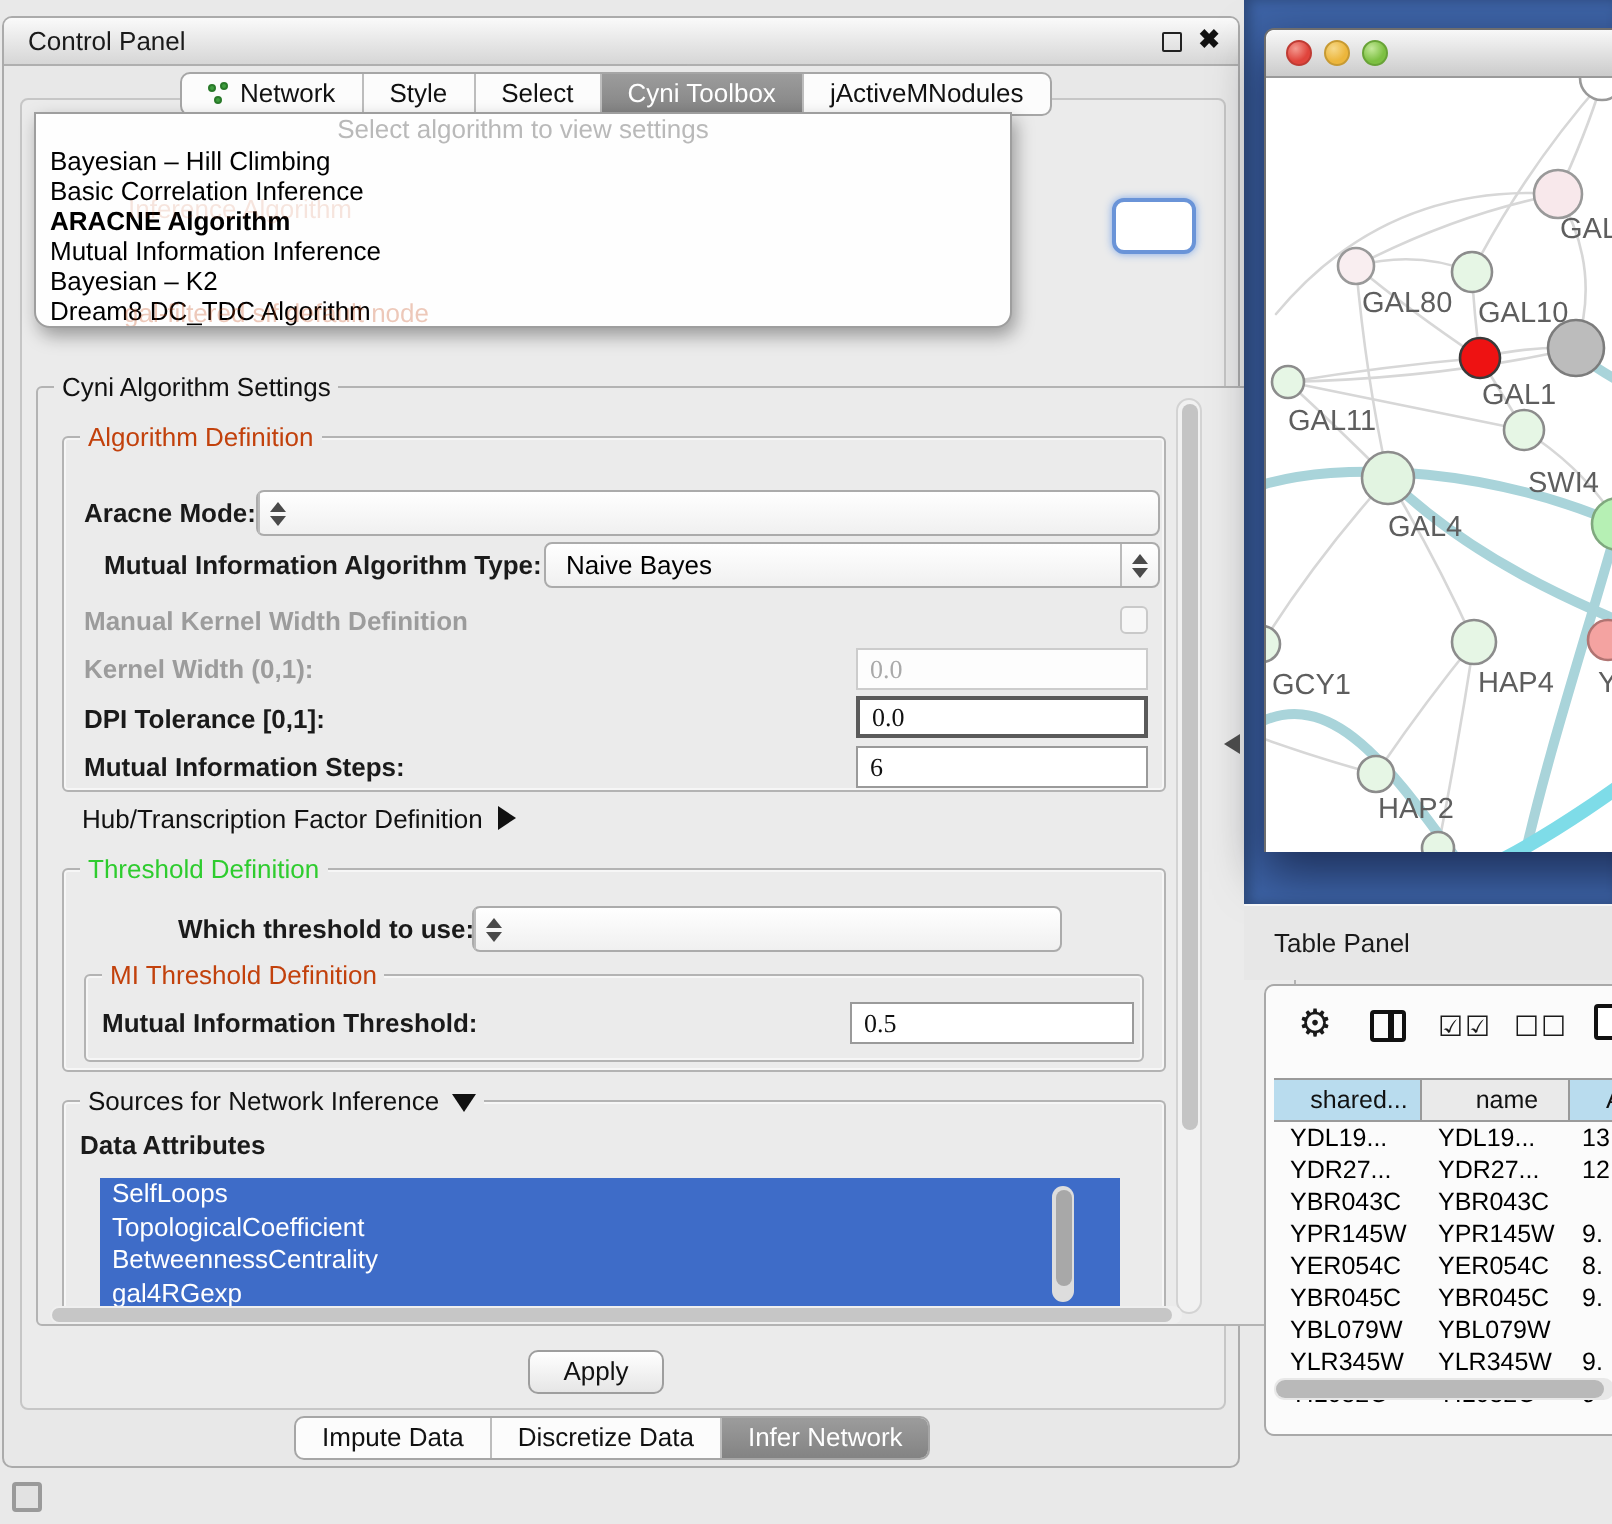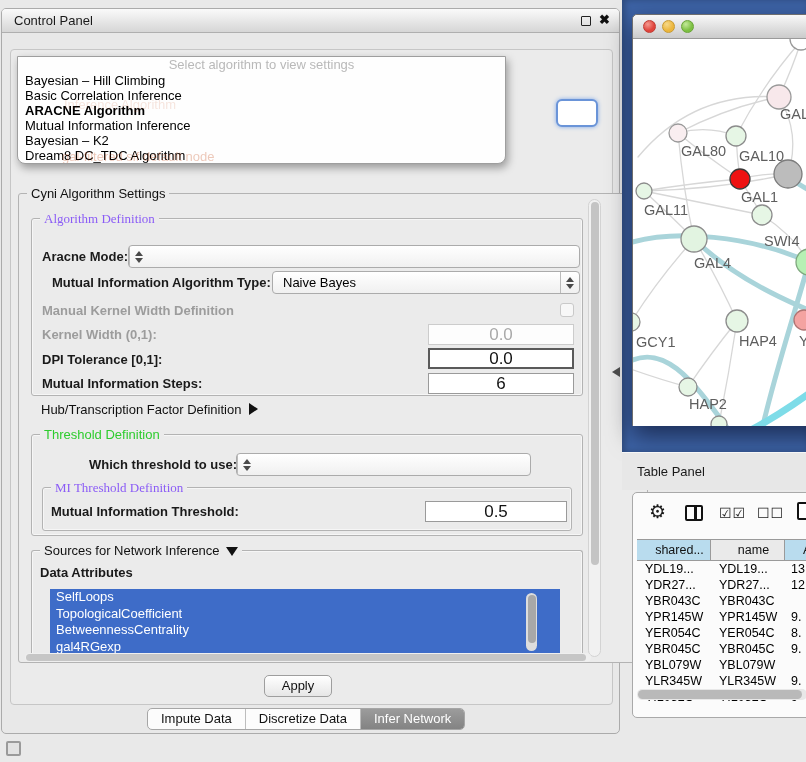--- a/index.html
+++ b/index.html
@@ -44,34 +44,34 @@
   .popup-item.bold { font-weight:bold; }
   .ghost { position:absolute; font-size:13px; color:#c2410c; pointer-events:none; }
   #ghost-top { left:46px; top:40px; opacity:.13; }
   #ghost-bottom { left:44px; top:92px; opacity:.28; }
 
   
   .groupbox { position:absolute; border:1px solid #B3B3B3; border-radius:3px;
     box-shadow:inset 0 0 0 1px rgba(255,255,255,.55); }
   .group-title { position:absolute; top:-8px; left:8px; background:#EBEBEB;
     padding:0 4px; font-size:13px; white-space:nowrap; }
-  .t-blue { color:#8b5cf6;font-family:Liberation Serif, serif; } .t-green { color:#2ECC2E; }
+  .t-blue { color:#c2410c; } .t-green { color:#2ECC2E; }
   #settings { position:absolute; left:16px; top:184px; width:630px; height:470px;
     border:1px solid #B3B3B3; border-radius:3px; background:#EBEBEB; }
   .lbl { position:absolute; font-size:13px; font-weight:bold; color:#1a1a1a; white-space:nowrap; }
   .lbl.dis { color:#9C9C9C; }
   .combo { position:absolute; height:23px; background:linear-gradient(#FFFFFF,#F0F0F0);
     border:1px solid #ABABAB; border-radius:4px; display:flex; align-items:center; }
   .combo .val { flex:1; font-size:13px; padding-left:10px; color:#000; }
   .combo .spin { width:19px; align-self:stretch; border-left:1px solid #BBB;
     display:flex; flex-direction:column; align-items:center; justify-content:center; gap:2px; }
   .arr-up { width:0; height:0; border-left:4px solid transparent; border-right:4px solid transparent; border-bottom:5px solid #4a4a4a; }
   .arr-dn { width:0; height:0; border-left:4px solid transparent; border-right:4px solid transparent; border-top:5px solid #4a4a4a; }
   .numfield { position:absolute; height:21px; background:#FFF; border:1px solid #9A9A9A;
-    font-size:17px; text-align:center; padding:0 6px; line-height:19px; }
+    font-size:13px; text-align:left; padding:0 6px; line-height:19px;font-family:Liberation Serif, serif; }
   .numfield.dis { border-color:#CCC; color:#A9A9A9; background:#FDFDFD; }
   .numfield.focus { border:2px solid #5A5A5A; line-height:17px; }
   .checkbox { position:absolute; width:14px; height:14px; border:1px solid #C9C9C9;
     border-radius:3px; background:#F7F7F7; }
   .tri-right { display:inline-block; width:0; height:0; border-top:6px solid transparent;
     border-bottom:6px solid transparent; border-left:9px solid #111; margin-left:8px; vertical-align:-1px; }
   .tri-down { display:inline-block; width:0; height:0; border-left:6px solid transparent;
     border-right:6px solid transparent; border-top:9px solid #111; margin-left:6px; vertical-align:-1px; }
   #attr-list { position:absolute; left:18px; top:38px; width:510px; height:66px; background:#FFF; overflow:hidden; }
   .attr-item { height:16.5px; line-height:16px; font-size:13px; color:#FFF; background:#3E6CC8; padding-left:6px; }
@@ -131,20 +131,42 @@
 <body>
 
 <div id="control-window">
   <div id="cp-titlebar">
     <span id="cp-title">Control Panel</span>
     <span id="cp-float"></span>
     <span id="cp-close">✖</span>
   </div>
 
   <div id="content-panel"></div>
+  <div id="top-tabs" class="seg">
+      <div class="seg-item">
+        <span class="net-icon">
+          <i style="left:0;top:1px"></i>
+          <i style="left:6px;top:0"></i>
+          <i style="left:3px;top:7px"></i>
+        </span>
+        <span>Network</span>
+      </div>
+      <div class="seg-item">
+        <span>Style</span>
+      </div>
+      <div class="seg-item">
+        <span>Select</span>
+      </div>
+      <div class="seg-item selected">
+        <span>Cyni Toolbox</span>
+      </div>
+      <div class="seg-item">
+        <span>jActiveMNodules</span>
+      </div>
+    </div>
 
   <div id="settings">
     <span class="group-title">Cyni Algorithm Settings</span>
 
     <div class="vscroll-track" style="left:569px; top:5px; width:13px; height:458px;">
       <div class="vscroll-thumb" style="left:1.5px; top:2px; width:8px; height:363px;"></div>
     </div>
 
     <div class="groupbox" style="left:12px; top:24px; width:552px; height:178px;">
       <span class="group-title t-blue">Algorithm Definition</span>

